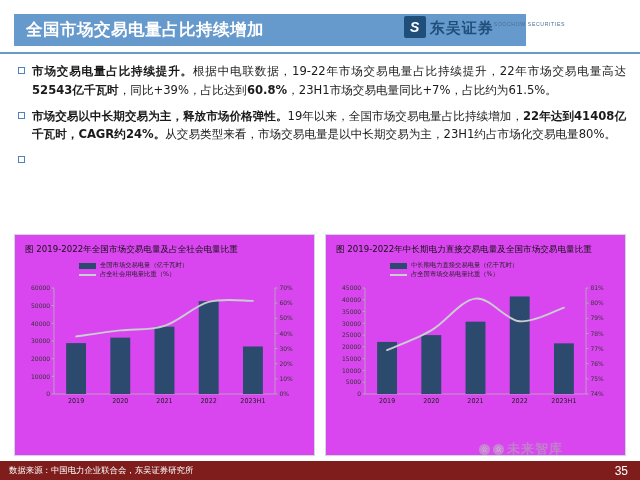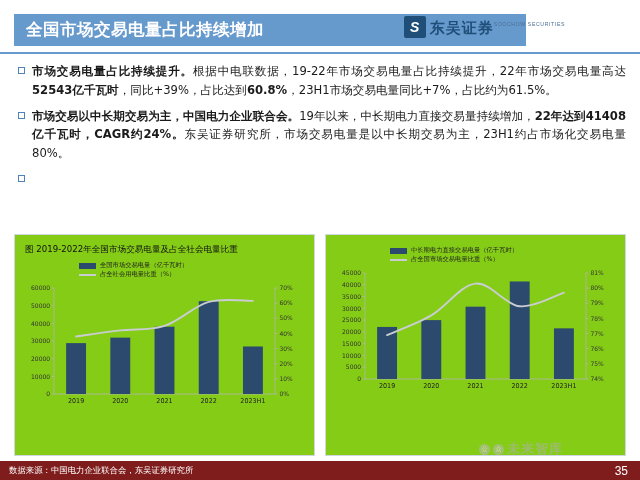--- a/index.html
+++ b/index.html
@@ -42,21 +42,21 @@
   .bullet-text{
     font-size:11.6px;line-height:1.62;color:#1a1a1a;text-align:justify;
     font-family:"DejaVu Sans","Liberation Sans",sans-serif;
   }
   .b{font-weight:bold;}
 
   
   #charts{position:absolute;left:14px;top:234px;width:612px;height:222px;
           display:flex;gap:10px;}
   .chart-card{
-    flex:1 1 0;border:1px solid #d0d7e2;background:#84cc16;position:relative;
+    flex:1 1 0;border:1px solid #d0d7e2;background:#d946ef;position:relative;
     box-sizing:border-box;padding:6px 6px 4px 6px;
   }
   .chart-title{
     font-size:8.6px;color:#111;font-weight:normal;margin:3px 0 0 4px;
     font-family:"DejaVu Sans","Liberation Sans",sans-serif;white-space:nowrap;
   }
   .legend{display:flex;flex-direction:column;align-items:flex-start;
           margin:5px 0 0 58px;}
   .legend-row{display:flex;align-items:center;height:9px;}
   .legend-swatch{width:17px;height:6px;background:#2c4a6e;margin-right:4px;}
@@ -105,21 +105,21 @@
   </div>
   <div id="header-rule"></div>
 
   <div id="bullets">
       <div class="bullet">
         <span class="bullet-marker"></span>
         <div class="bullet-text"><span class="b">市场交易电量占比持续提升。</span><span>根据中电联数据，19-22年市场交易电量占比持续提升，22年市场交易电量高达</span><span class="b">52543亿千瓦时</span><span>，同比+39%，占比达到</span><span class="b">60.8%</span><span>，23H1市场交易电量同比+7%，占比约为61.5%。</span></div>
       </div>
       <div class="bullet">
         <span class="bullet-marker"></span>
-        <div class="bullet-text"><span class="b">市场交易以中长期交易为主，中国电力企业联合会。</span><span>19年以来，中长期电力直接交易量持续增加，</span><span class="b">22年达到41408亿千瓦时，CAGR约24%。</span><span>东吴证券研究所，市场交易电量是以中长期交易为主，23H1约占市场化交易电量80%。</span></div>
+        <div class="bullet-text"><span class="b">市场交易以中长期交易为主，释放市场价格弹性。</span><span>19年以来，全国市场交易电量占比持续增加，</span><span class="b">22年达到41408亿千瓦时，CAGR约24%。</span><span>从交易类型来看，市场交易电量是以中长期交易为主，23H1约占市场化交易电量80%。</span></div>
       </div>
       <div class="bullet">
         <span class="bullet-marker"></span>
       </div>
     </div>
 
   <div id="charts">
 
     <div class="chart-card">
       <div class="chart-title">图 2019-2022年全国市场交易电量及占全社会电量比重</div>
@@ -177,20 +177,21 @@
             <text x="56.8" y="121" text-anchor="middle" class="cat-txt">2019</text>
             <text x="102.4" y="121" text-anchor="middle" class="cat-txt">2020</text>
             <text x="148" y="121" text-anchor="middle" class="cat-txt">2021</text>
             <text x="193.6" y="121" text-anchor="middle" class="cat-txt">2022</text>
             <text x="239.20000000000002" y="121" text-anchor="middle" class="cat-txt">2023H1</text>
           </svg>
       </div>
     </div>
 
     <div class="chart-card">
+      <div class="chart-title">图 2019-2022年中长期电力直接交易电量及全国市场交易电量比重</div>
       <div class="legend">
         <div class="legend-row">
           <span class="legend-swatch"></span>
           <span class="legend-label">中长期电力直接交易电量（亿千瓦时）</span>
         </div>
         <div class="legend-row">
           <span class="legend-line"></span>
           <span class="legend-label">占全国市场交易电量比重（%）</span>
         </div>
       </div>

